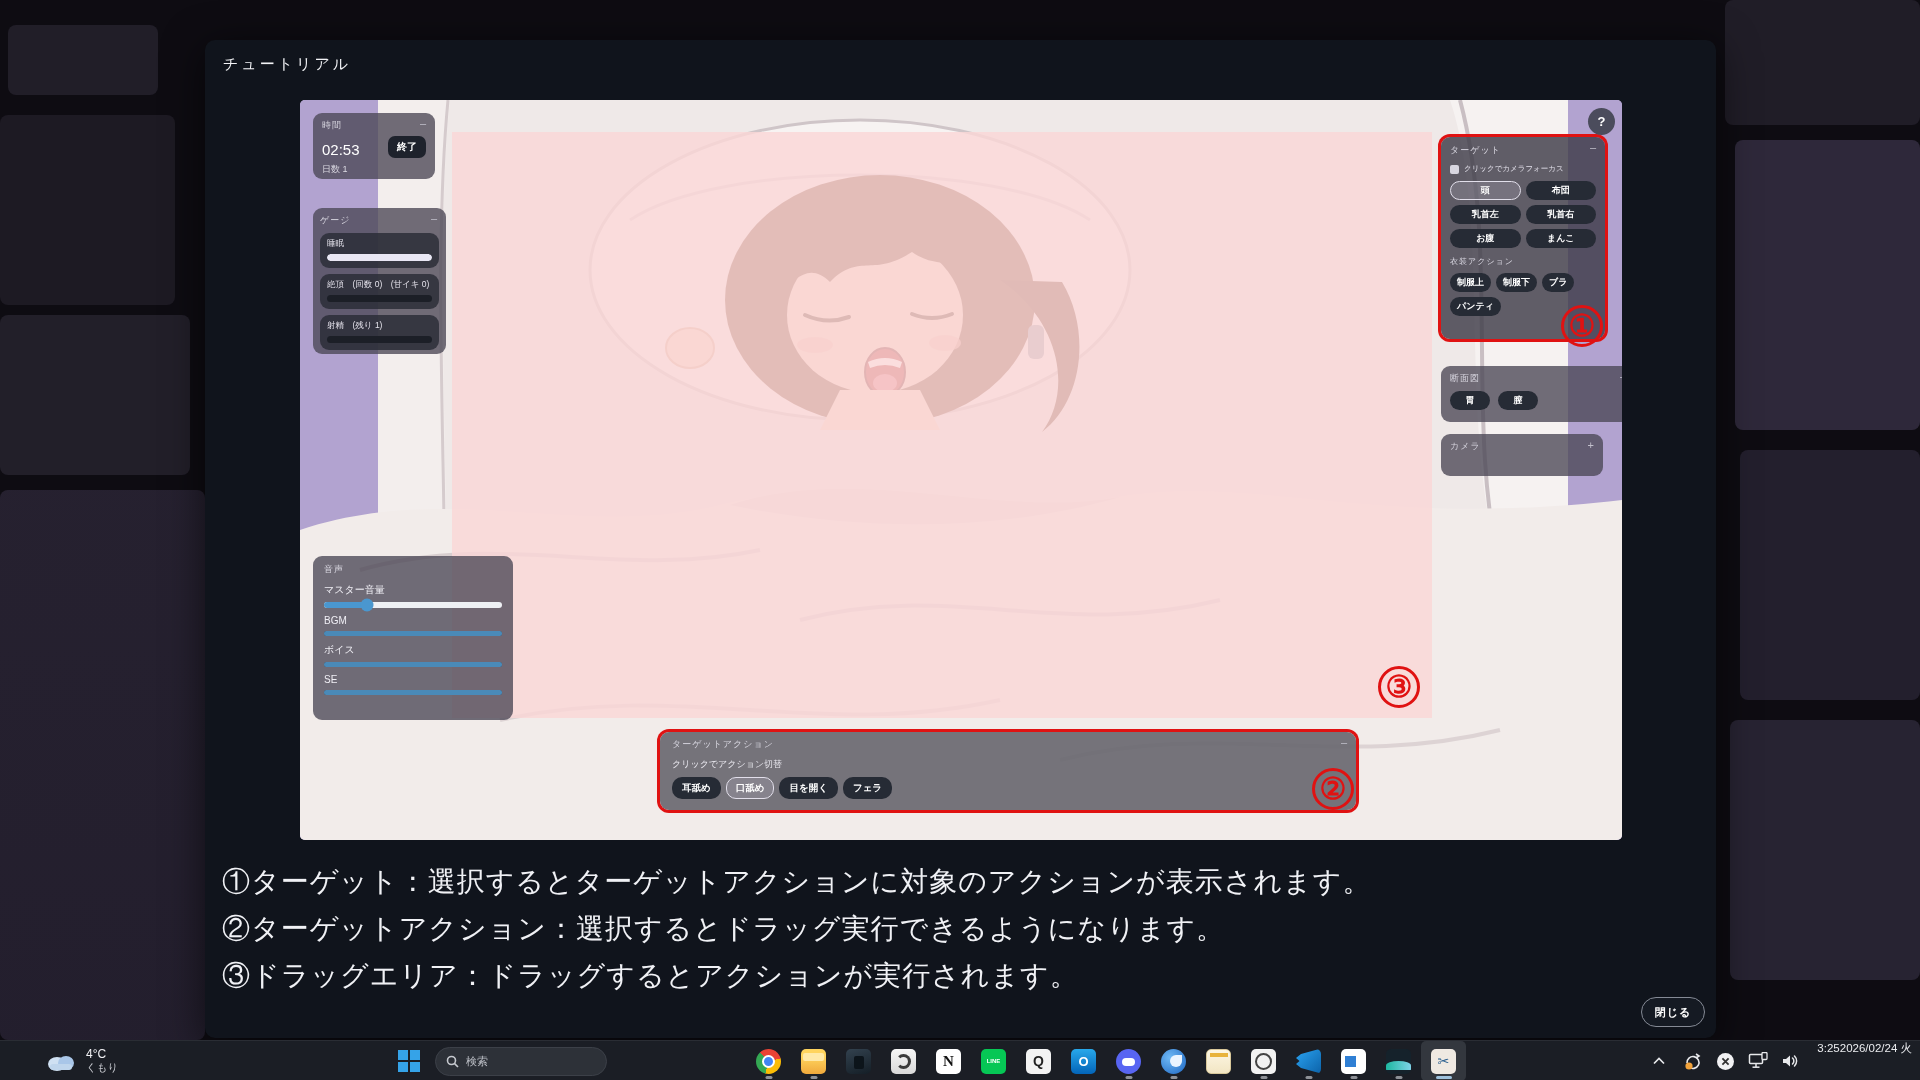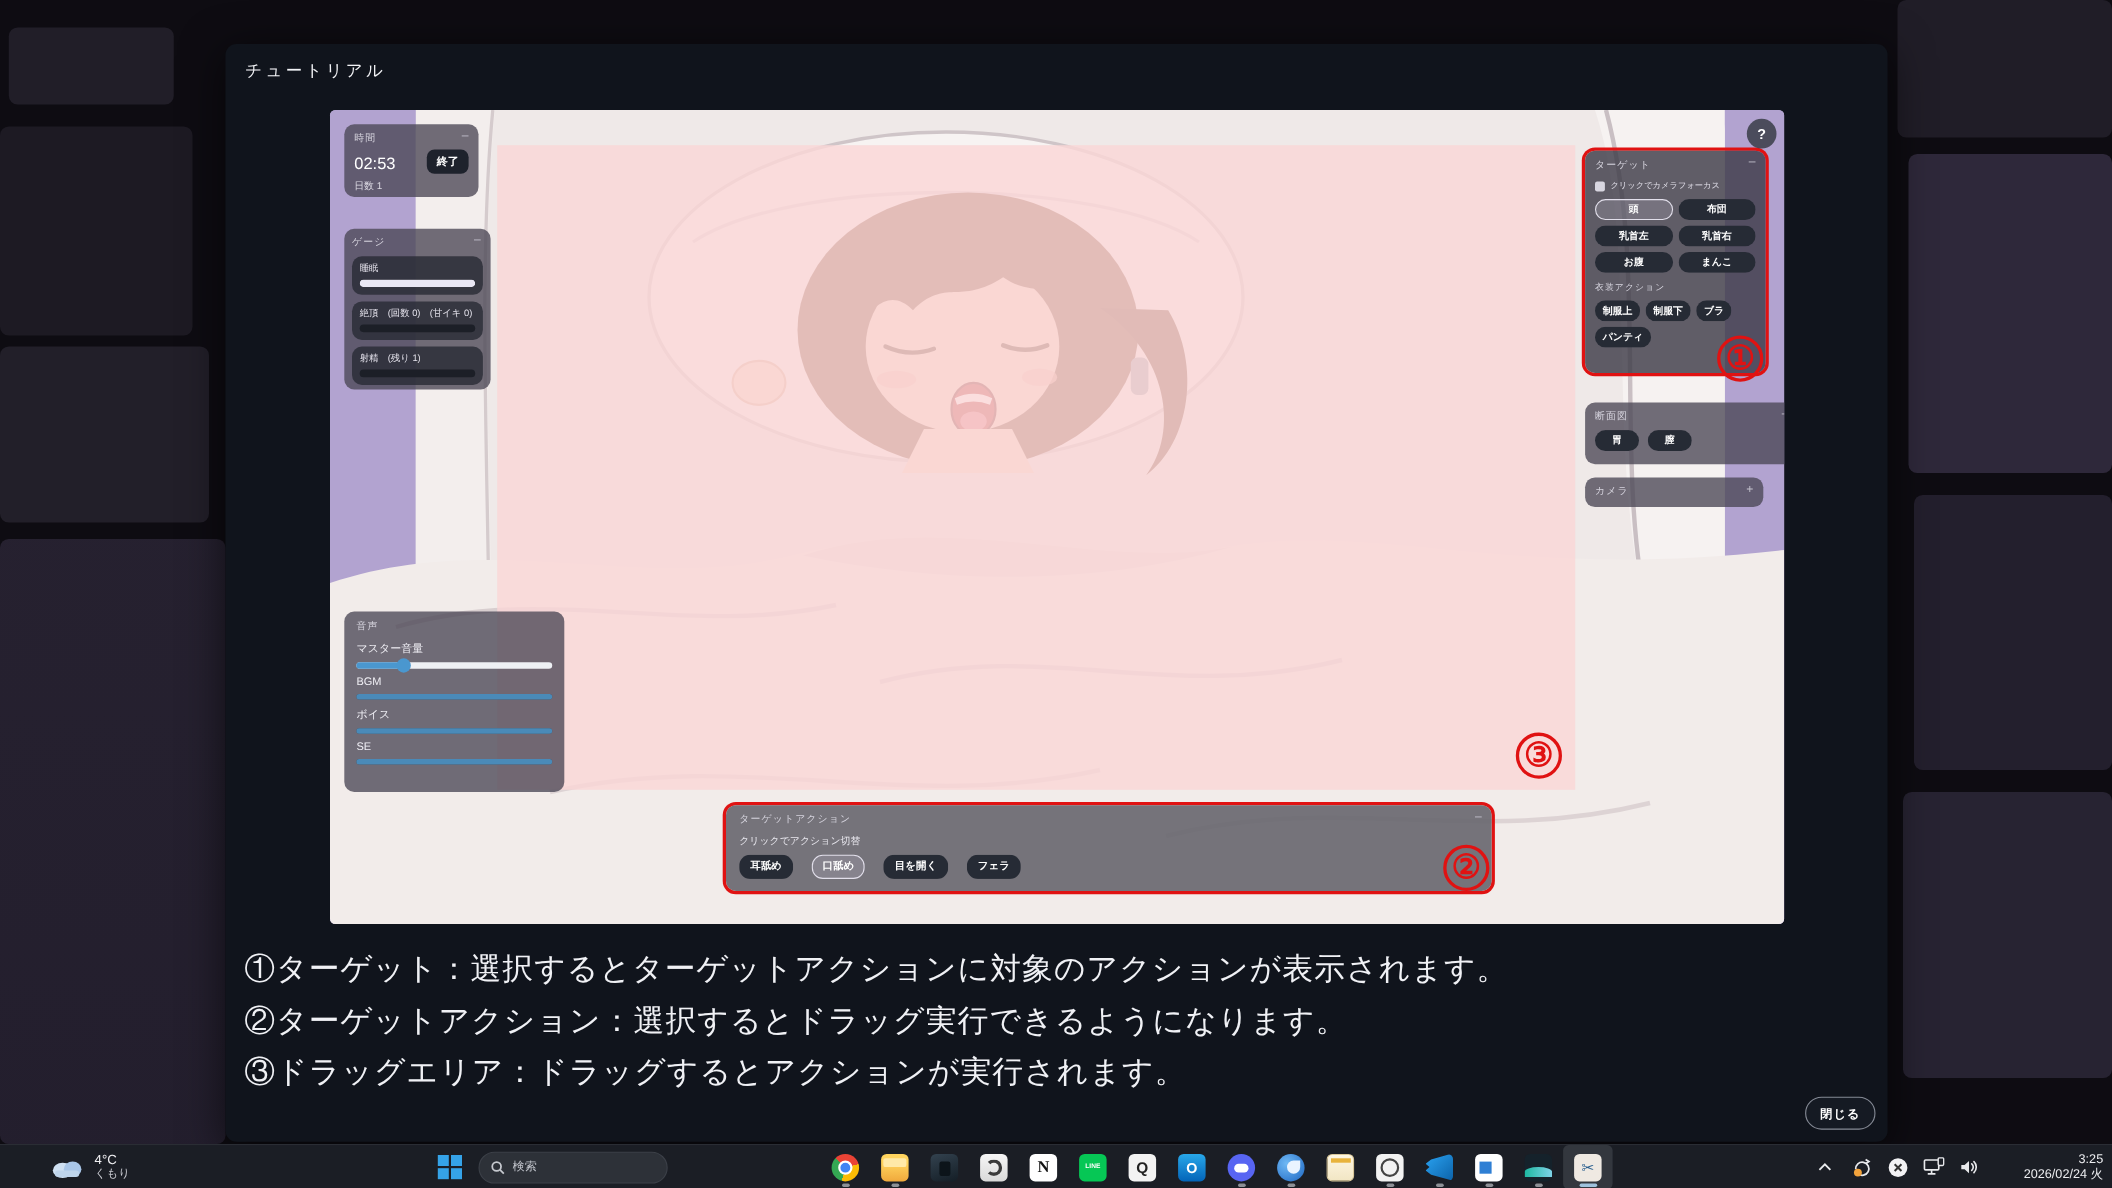--- a/index.html
+++ b/index.html
@@ -72,26 +72,26 @@
   .pill.selected{background:rgba(196,192,210,.22);border-color:#e2dfeb}
   .sub-label{font-size:8px;color:#d9d7e1;margin-top:8px;letter-spacing:1px}
   .wrap-row{display:flex;flex-wrap:wrap;gap:5px;margin-top:6px}
   .badge1{right:2px;bottom:-8px;position:absolute}
   .badge2{right:2px;bottom:0;position:absolute}
 
   .pn-cross{left:1141px;top:266px;width:194px;height:56px;padding:6px 9px}
   .cross-row{display:flex;gap:8px;margin-top:6px}
   .cross-row .pill{min-width:40px}
 
-  .pn-camera{left:1141px;top:334px;width:162px;height:27px;padding:6px 9px}
+  .pn-camera{left:1141px;top:334px;width:162px;height:42px;padding:6px 9px}
   .p-plus{position:absolute;right:9px;top:5px;font-size:11px;color:#c2c0cc}
 
   .pn-action{left:360px;top:632px;width:696px;height:78px;padding:6px 12px;background:rgba(103,102,110,.9)}
   .act-hint{font-size:9px;color:#e8e7ee;margin-top:7px}
-  .act-row{display:flex;gap:17px;margin-top:6px}
+  .act-row{display:flex;gap:5px;margin-top:6px}
   .act-row .pill{padding:5px 9px;font-size:9.5px}
 
   .help-btn{position:absolute;left:1288px;top:8px;width:27px;height:27px;border-radius:50%;background:rgba(60,64,75,.88);
             display:flex;align-items:center;justify-content:center;font-size:13px;font-weight:bold;color:#fff;cursor:pointer}
 
   
   .tut{position:absolute;left:17px;top:818px;font-family:"Liberation Serif","DejaVu Serif",serif}
   .tut-line{font-size:28px;color:#f0f1f5;letter-spacing:1px;line-height:47px;white-space:nowrap}
 
   .btn-close{position:absolute;left:1436px;top:957px;width:64px;height:30px;background:#151a23;border:1px solid #858a95;
@@ -146,21 +146,21 @@
   .vscode-icon{background:linear-gradient(135deg,#2aa3f2,#0c62a8);clip-path:polygon(100% 0,100% 100%,20% 78%,0 62%,14% 50%,0 38%,20% 22%)}
   .terminal-icon{background:#fff}
   .terminal-icon::after{content:"";position:absolute;left:4px;top:7px;width:11px;height:11px;background:#2f7fd4}
   .media-app-icon{background:#15222b}
   .media-app-icon::after{content:"";position:absolute;left:0;bottom:4px;width:25px;height:9px;background:linear-gradient(90deg,#1db8a0,#7fd3e8);border-radius:50% 50% 0 0}
   .snipping-tool-icon{background:#efe9e2;color:#2a5f8f;display:flex;align-items:center;justify-content:center;font-size:14px}
   .snipping-tool-icon::after{content:"\2702"}
 
   .tray{position:absolute;right:118px;top:0;height:40px;display:flex;align-items:center;gap:11px}
   .tray-ico{width:22px;height:22px;display:flex;align-items:center;justify-content:center;cursor:pointer}
-  .tray-clock{position:absolute;right:8px;top:0;height:40px;display:flex;flex-direction:column;justify-content:center;text-align:right;cursor:pointer}
+  .tray-clock{position:absolute;right:8px;top:0;height:40px;display:flex;flex-direction:row;justify-content:center;text-align:right;cursor:pointer}
   .tc-time{font-size:11.5px;color:#ecedf0;line-height:14px}
   .tc-date{font-size:11.5px;color:#ecedf0;line-height:14px}
 </style>
 </head>
 <body>
 
 <div class="bg-win bgw1"></div>
 <div class="bg-win bgw2"></div>
 <div class="bg-win bgw3"></div>
 <div class="bg-win bgw4"></div>

